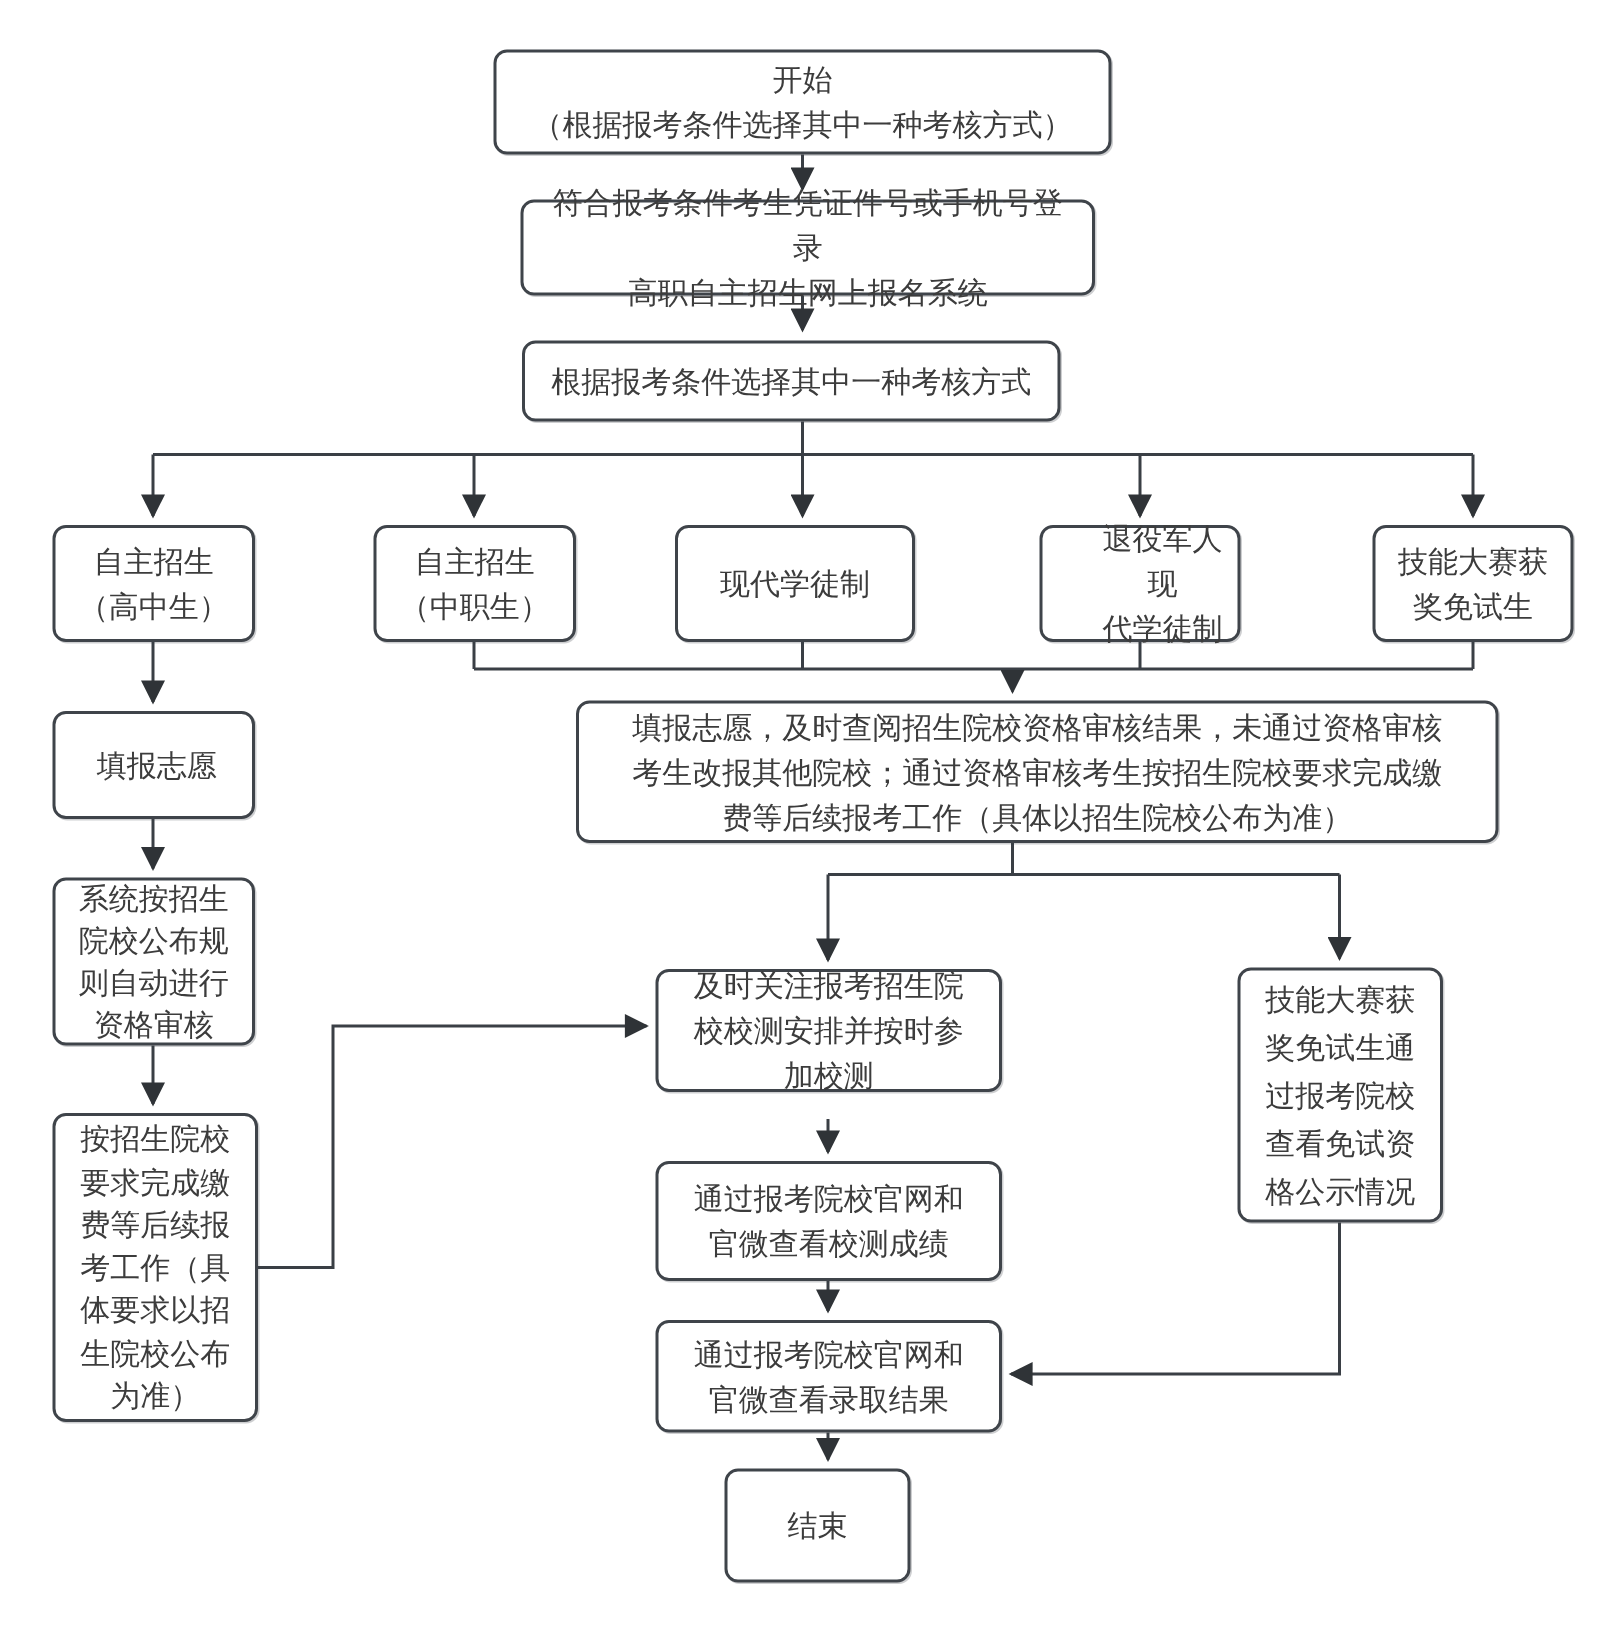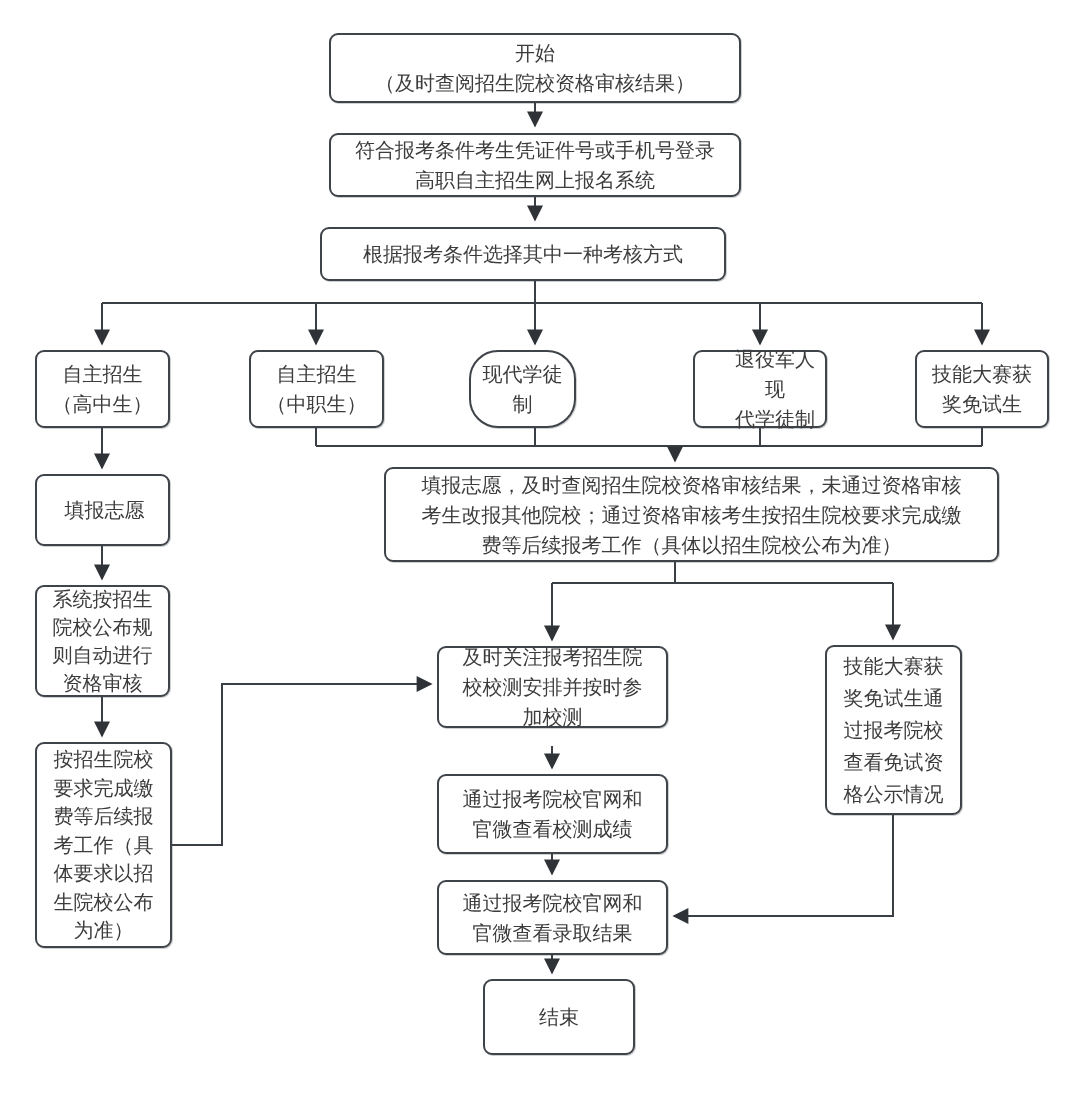--- a/index.html
+++ b/index.html
@@ -84,34 +84,34 @@
 
     <path class="edge" d="M552 746 V768" marker-end="url(#arrow)"></path>
     <path class="edge" d="M552 854 V874" marker-end="url(#arrow)"></path>
 
     <path class="edge" d="M893 815 V916 H674" marker-end="url(#arrow)"></path>
 
     <path class="edge" d="M552 955 V973" marker-end="url(#arrow)"></path>
   </svg>
 
   <div class="node" style="left:329px; top:33px; width:412px; height:70px;">开始
-（及时查阅招生院校资格审核结果）</div>
+（根据报考条件选择其中一种考核方式）</div>
 
-  <div class="node" style="left:329px; top:133px; width:412px; height:64px;">符合报考条件考生凭证件号或手机号登录
+  <div class="node" style="left:347px; top:133px; width:383px; height:64px;">符合报考条件考生凭证件号或手机号登录
 高职自主招生网上报名系统</div>
 
-  <div class="node" style="left:320px; top:227px; width:406px; height:54px;">根据报考条件选择其中一种考核方式</div>
+  <div class="node" style="left:348px; top:227px; width:359px; height:54px;">根据报考条件选择其中一种考核方式</div>
 
   <div class="node" style="left:35px; top:350px; width:135px; height:78px;">自主招生
 （高中生）</div>
 
   <div class="node" style="left:249px; top:350px; width:135px; height:78px;">自主招生
 （中职生）</div>
 
-  <div class="node" style="left:469px; top:350px; width:107px; height:78px;border-radius:29px;">现代学徒制</div>
+  <div class="node" style="left:450px; top:350px; width:160px; height:78px;">现代学徒制</div>
 
   <div class="node" style="left:693px; top:350px; width:134px; height:78px;padding-left:40px;">退役军人现
 代学徒制</div>
 
   <div class="node" style="left:915px; top:350px; width:134px; height:78px;">技能大赛获
 奖免试生</div>
 
   <div class="node" style="left:384px; top:467px; width:615px; height:95px;">填报志愿，及时查阅招生院校资格审核结果，未通过资格审核
 考生改报其他院校；通过资格审核考生按招生院校要求完成缴
 费等后续报考工作（具体以招生院校公布为准）</div>
@@ -140,15 +140,15 @@
 
   <div class="node" style="left:437px; top:880px; width:231px; height:75px;">通过报考院校官网和
 官微查看录取结果</div>
 
   <div class="node" style="left:825px; top:645px; width:137px; height:170px; line-height:1.6;">技能大赛获
 奖免试生通
 过报考院校
 查看免试资
 格公示情况</div>
 
-  <div class="node" style="left:483px; top:979px; width:152px; height:76px;">结束</div>
+  <div class="node" style="left:483px; top:979px; width:124px; height:76px;">结束</div>
 
 </div>
 
 </body></html>

